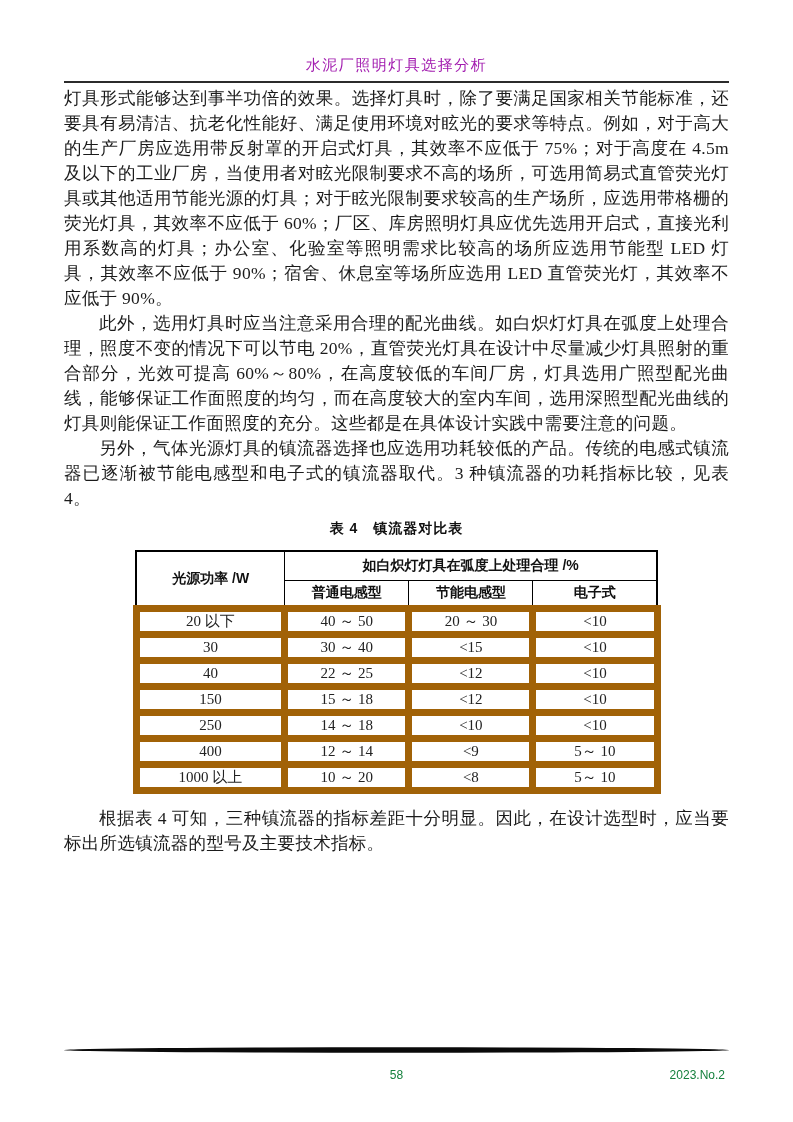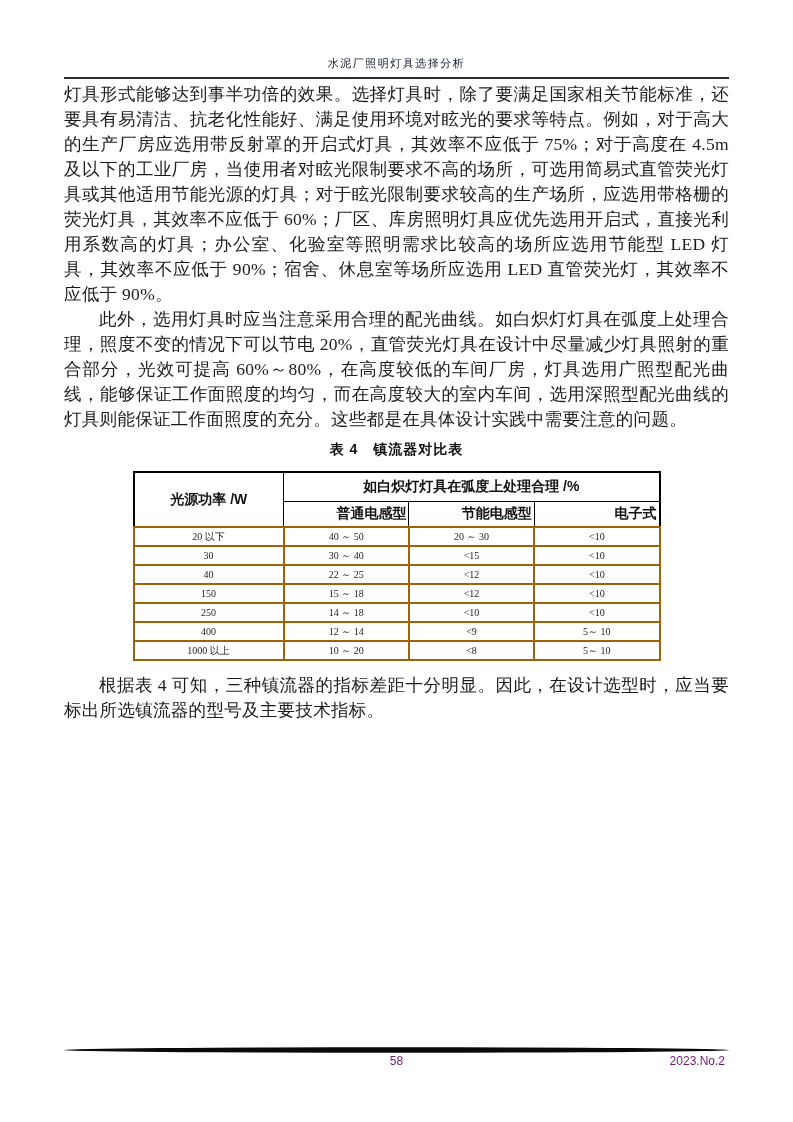--- a/index.html
+++ b/index.html
@@ -18,23 +18,23 @@
     box-sizing: border-box;
   }
   .running-header {
     margin: 0 64px;
     padding-top: 56px;
     text-align: center;
     border-bottom: 2px solid #2b2b2b;
     padding-bottom: 6px;
   }
   .running-title {
-    font-size: 11px;
+    font-size: 15px;
     letter-spacing: 1.5px;
-    color: #0f172a;
+    color: #a21caf;
   }
   .content {
     margin: 0 64px;
   }
   .para {
     margin: 0;
     font-size: 17.5px;
     line-height: 25px;
     text-align: justify;
     letter-spacing: 0.3px;
@@ -65,24 +65,24 @@
   }
   table.ballast th {
     border: 1px solid #000;
     font-family: "Liberation Sans", "DejaVu Sans", sans-serif;
     font-weight: bold;
     font-size: 14px;
     padding: 2px 2px;
     color: #111;
   }
   table.ballast thead tr.group-row th { height: 24px; }
-  table.ballast thead tr.sub-row th { height: 20px; text-align: right; }
+  table.ballast thead tr.sub-row th { height: 20px; }
   table.ballast td {
-    border: 2px solid #a16207;
-    font-size: 10px;
+    border: 7px solid #a16207;
+    font-size: 15px;
     height: 17px;
     padding: 0 10px;
     color: #222;
     font-family: "Liberation Serif", "DejaVu Serif", serif;
   }
   table.ballast .c1 { width: 27.5%; }
   table.ballast .c2 { width: 26%; }
   table.ballast .c3 { width: 22.5%; }
   table.ballast .c4 { width: 24%; }
   .closing {
@@ -95,24 +95,24 @@
     top: 1046px;
   }
   .footer-rule-svg {
     display: block;
     width: 100%;
     height: 8px;
   }
   .footer-text {
     position: relative;
     height: 18px;
-    margin-top: 0;
+    margin-top: 14px;
     font-family: "Liberation Sans", "DejaVu Sans", sans-serif;
     font-size: 12px;
-    color: #701a75;
+    color: #15803d;
   }
   .footer-page-num {
     position: absolute;
     left: 0;
     right: 0;
     text-align: center;
   }
   .footer-issue {
     position: absolute;
     right: 4px;
@@ -127,20 +127,21 @@
   <header class="running-header">
     <div class="running-title">水泥厂照明灯具选择分析</div>
   </header>
 
   <main class="content">
 
     <p class="para first">灯具形式能够达到事半功倍的效果。选择灯具时，除了要满足国家相关节能标准，还要具有易清洁、抗老化性能好、满足使用环境对眩光的要求等特点。例如，对于高大的生产厂房应选用带反射罩的开启式灯具，其效率不应低于 75%；对于高度在 4.5m 及以下的工业厂房，当使用者对眩光限制要求不高的场所，可选用简易式直管荧光灯具或其他适用节能光源的灯具；对于眩光限制要求较高的生产场所，应选用带格栅的荧光灯具，其效率不应低于 60%；厂区、库房照明灯具应优先选用开启式，直接光利用系数高的灯具；办公室、化验室等照明需求比较高的场所应选用节能型 LED 灯具，其效率不应低于 90%；宿舍、休息室等场所应选用 LED 直管荧光灯，其效率不应低于 90%。</p>
 
     <p class="para indent">此外，选用灯具时应当注意采用合理的配光曲线。如白炽灯灯具在弧度上处理合理，照度不变的情况下可以节电 20%，直管荧光灯具在设计中尽量减少灯具照射的重合部分，光效可提高 60%～80%，在高度较低的车间厂房，灯具选用广照型配光曲线，能够保证工作面照度的均匀，而在高度较大的室内车间，选用深照型配光曲线的灯具则能保证工作面照度的充分。这些都是在具体设计实践中需要注意的问题。</p>
 
+    <p class="para indent">另外，气体光源灯具的镇流器选择也应选用功耗较低的产品。传统的电感式镇流器已逐渐被节能电感型和电子式的镇流器取代。3 种镇流器的功耗指标比较，见表 4。</p>
 
     <div class="table-caption">表 4　镇流器对比表</div>
 
     <table class="ballast">
       <thead>
         <tr class="group-row">
           <th rowspan="2" class="c1">光源功率 /W</th>
           <th colspan="3">如白炽灯灯具在弧度上处理合理 /%</th>
         </tr>
         <tr class="sub-row">

